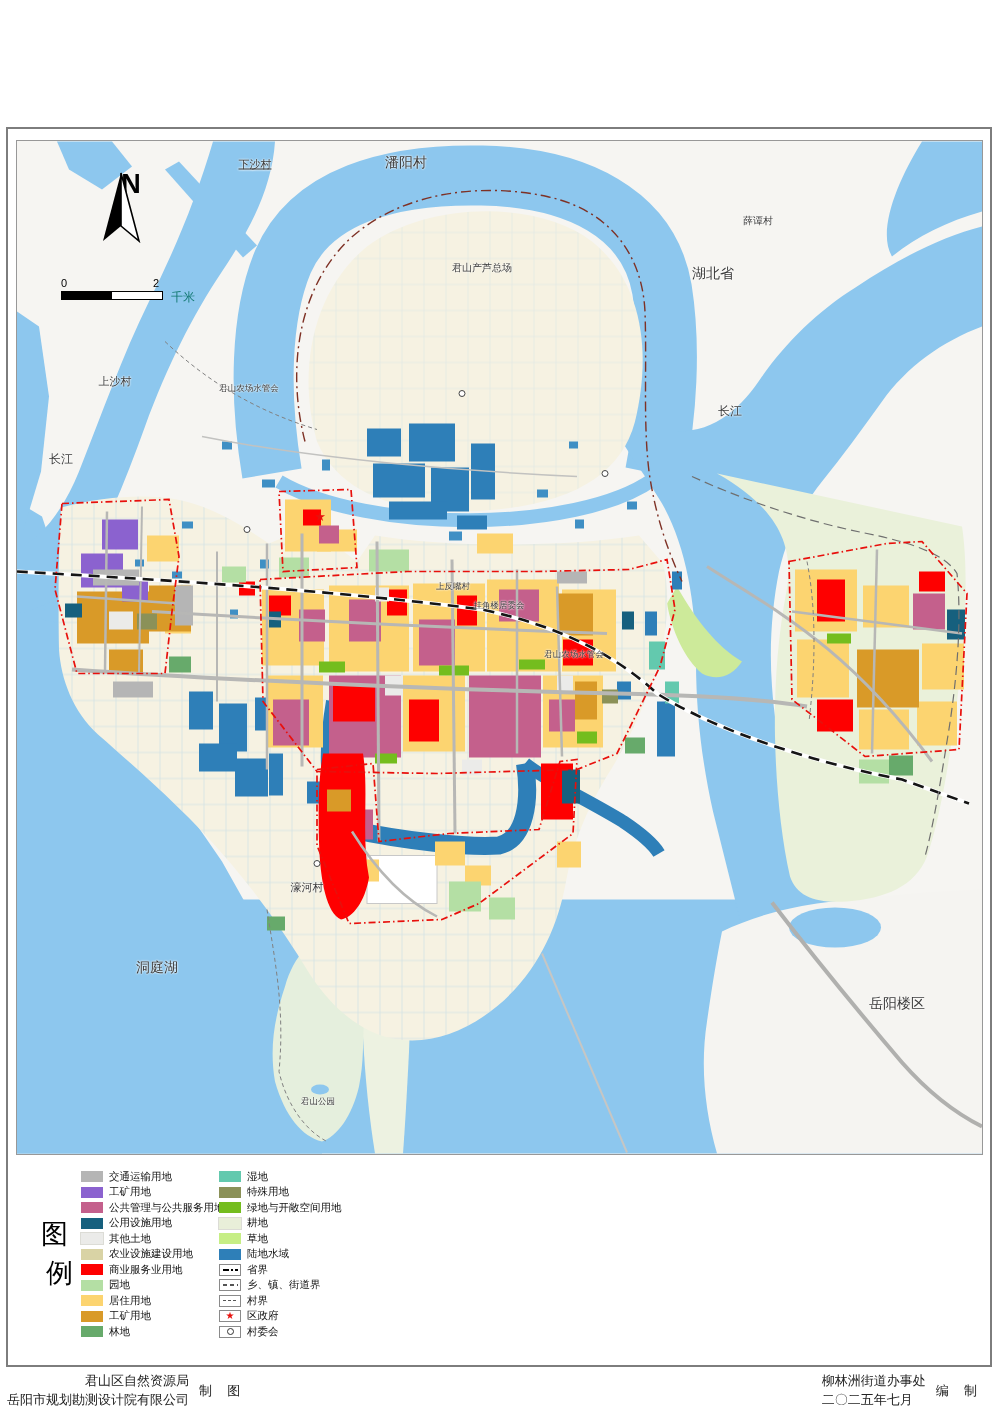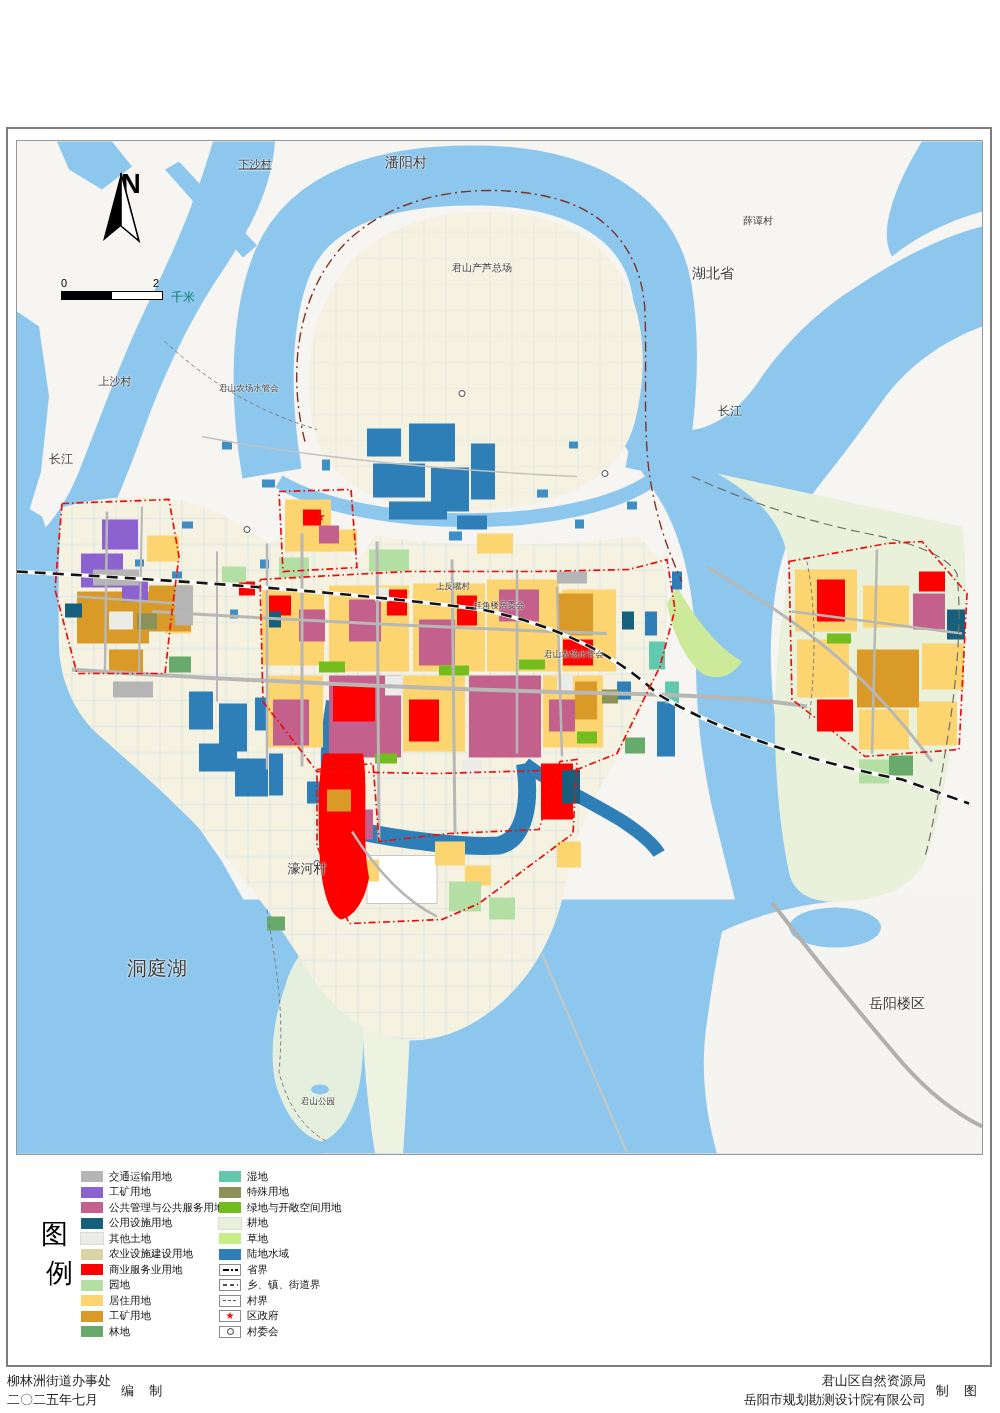--- a/index.html
+++ b/index.html
@@ -340,22 +340,22 @@
           <span class="map-label" style="left: 741px; top: 80px; font-size: 10px;">薛谭村</span>
           <span class="map-label" style="left: 696px; top: 133px; font-size: 14px;">湖北省</span>
           <span class="map-label" style="left: 713px; top: 270px; font-size: 12px;">长江</span>
           <span class="map-label" style="left: 44px; top: 318px; font-size: 12px;">长江</span>
           <span class="map-label" style="left: 98px; top: 240px; font-size: 11px;">上沙村</span>
           <span class="map-label" style="left: 232px; top: 248px; font-size: 8.5px;">君山农场水管会</span>
           <span class="map-label" style="left: 465px; top: 127px; font-size: 10px;">君山产芦总场</span>
           <span class="map-label" style="left: 436px; top: 446px; font-size: 8.5px;">上反嘴村</span>
           <span class="map-label" style="left: 482px; top: 465px; font-size: 8.5px;">挂角楼居委会</span>
           <span class="map-label" style="left: 557px; top: 514px; font-size: 8.5px;">君山农场水管会</span>
-          <span class="map-label" style="left: 290px; top: 728px; font-size: 13px;">濠河村</span>
-          <span class="map-label" style="left: 140px; top: 827px; font-size: 20px;">洞庭湖</span>
+          <span class="map-label" style="left: 290px; top: 746px; font-size: 11px;">濠河村</span>
+          <span class="map-label" style="left: 140px; top: 827px; font-size: 14px;">洞庭湖</span>
           <span class="map-label" style="left: 301px; top: 961px; font-size: 8.5px;">君山公园</span>
           <span class="map-label" style="left: 880px; top: 863px; font-size: 14px;">岳阳楼区</span>
         </div>
 
       <div class="north">
         <div class="nchar">N</div>
         <svg width="40" height="74" viewBox="0 0 40 74">
           <polygon points="20,2 2,70 20,55" fill="#000"></polygon>
           <polygon points="20,2 38,70 20,55" fill="#fff" stroke="#000" stroke-width="1.6"></polygon>
         </svg>
@@ -478,27 +478,27 @@
               <span class="lsym circle"></span>
             </span>
             <span class="llab">村委会</span>
           </div>
         </div>
     </div>
   </div>
 
   <div class="footer">
     <div class="fgroup">
+      <div class="flines right">
+        <span>君山区自然资源局</span>
+        <span>岳阳市规划勘测设计院有限公司</span>
+      </div>
+      <span class="frole">制 图</span>
+    </div>
+    <div class="fgroup">
       <div class="flines">
         <span>柳林洲街道办事处</span>
         <span>二〇二五年七月</span>
       </div>
       <span class="frole">编 制</span>
     </div>
-    <div class="fgroup">
-      <div class="flines right">
-        <span>君山区自然资源局</span>
-        <span>岳阳市规划勘测设计院有限公司</span>
-      </div>
-      <span class="frole">制 图</span>
-    </div>
   </div>
 </div>
 
 </body></html>

